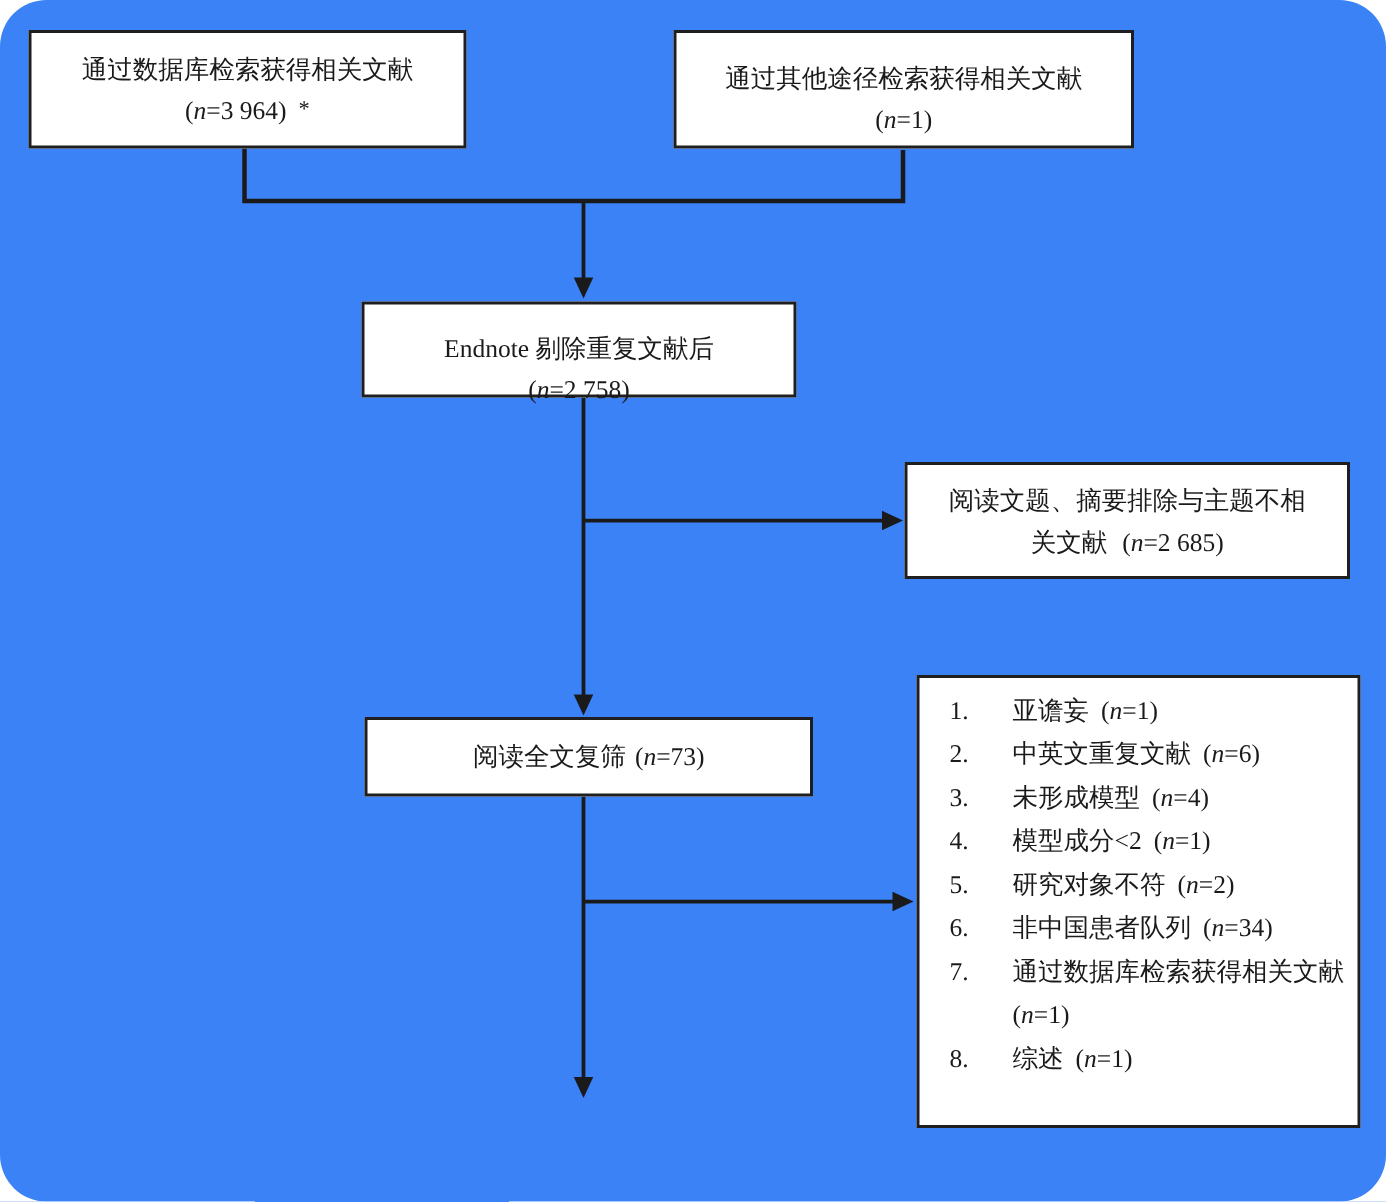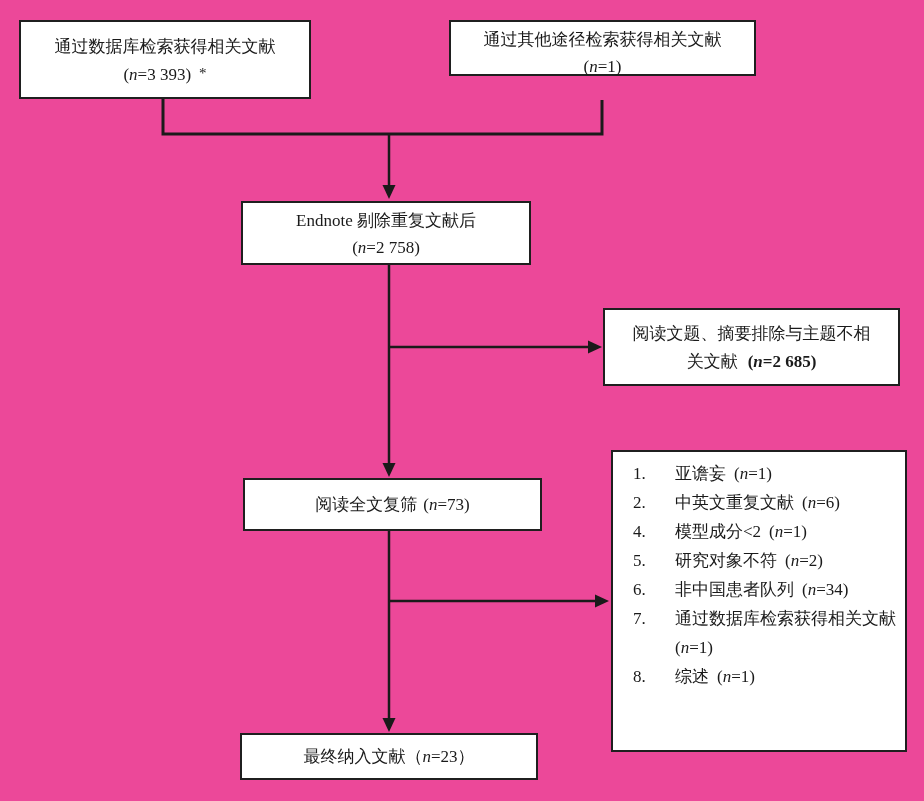--- a/index.html
+++ b/index.html
@@ -1,41 +1,42 @@
 <!DOCTYPE html>
 <html><head>
 <meta charset="utf-8">
 <style>
   html,body{margin:0;padding:0;background:#ffffff;}
   #stage{
     position:relative;
     width:924px;height:801px;
-    background:#ec4899;
+    background:#3b82f6;
     font-family:"Liberation Serif","DejaVu Serif",serif;
     color:#1a1a1a;
     overflow:hidden;
+    border-radius:31px;
   }
   .box{
     position:absolute;
     border:2px solid #1f1f1f;
     background:#ffffff;
     box-sizing:border-box;
     font-size:17px;
     text-align:center;
   }
   .box .ln{display:block;line-height:27px;}
   .cnt i{font-style:italic;font-family:"Liberation Serif","DejaVu Serif",serif;}
   .star{margin-left:8px;font-size:15px;vertical-align:2px;}
   .gap-sm{margin-left:6px;}
-  .gap-md{margin-left:10px;font-weight:bold;}
+  .gap-md{margin-left:10px;}
 
   
   #box-db{left:19px;top:20px;width:292px;height:79px;padding-top:11px;}
-  #box-other{left:449px;top:20px;width:307px;height:56px;padding-top:4px;}
-  #box-endnote{left:241px;top:201px;width:290px;height:64px;padding-top:4px;}
+  #box-other{left:449px;top:20px;width:307px;height:79px;padding-top:17px;}
+  #box-endnote{left:241px;top:201px;width:290px;height:64px;padding-top:16px;}
   #box-titleabs{left:603px;top:308px;width:297px;height:78px;padding-top:10px;}
   #box-titleabs .ln{line-height:28px;}
   #box-fulltext{left:243px;top:478px;width:299px;height:53px;}
   #box-fulltext .ln{line-height:49px;}
   #box-final{left:240px;top:733px;width:298px;height:47px;}
   #box-final .ln{line-height:43px;}
 
   #box-exclusion{
     left:611px;top:450px;width:296px;height:302px;
     text-align:left;padding:7px 6px 0 10px;
@@ -72,21 +73,21 @@
       <polygon points="389,199 382.5,185 395.5,185"></polygon>
       <polygon points="389,477 382.5,463 395.5,463"></polygon>
       <polygon points="602,347 588,340.5 588,353.5"></polygon>
       <polygon points="389,732 382.5,718 395.5,718"></polygon>
       <polygon points="609,601 595,594.5 595,607.5"></polygon>
     </g>
   </svg>
 
   <div class="box" id="box-db">
     <span class="ln">通过数据库检索获得相关文献</span>
-    <span class="ln"><span class="cnt"><span>(</span><i>n</i><span>=3 393)</span></span><span class="star">*</span></span>
+    <span class="ln"><span class="cnt"><span>(</span><i>n</i><span>=3 964)</span></span><span class="star">*</span></span>
   </div>
 
   <div class="box" id="box-other">
     <span class="ln">通过其他途径检索获得相关文献</span>
     <span class="ln"><span class="cnt"><span>(</span><i>n</i><span>=1)</span></span></span>
   </div>
 
   <div class="box" id="box-endnote">
     <span class="ln">Endnote 剔除重复文献后</span>
     <span class="ln"><span class="cnt"><span>(</span><i>n</i><span>=2 758)</span></span></span>
@@ -100,29 +101,27 @@
   <div class="box" id="box-fulltext">
     <span class="ln"><span>阅读全文复筛</span><span class="cnt gap-sm"><span>(</span><i>n</i><span>=73)</span></span></span>
   </div>
 
   <div class="box" id="box-exclusion">
 
     <div class="xitem"><span class="num">1.</span><span>亚谵妄</span><span class="cnt"><span>(</span><i>n</i><span>=1)</span></span></div>
 
     <div class="xitem"><span class="num">2.</span><span>中英文重复文献</span><span class="cnt"><span>(</span><i>n</i><span>=6)</span></span></div>
 
+    <div class="xitem"><span class="num">3.</span><span>未形成模型</span><span class="cnt"><span>(</span><i>n</i><span>=4)</span></span></div>
 
     <div class="xitem"><span class="num">4.</span><span>模型成分&lt;2</span><span class="cnt"><span>(</span><i>n</i><span>=1)</span></span></div>
 
     <div class="xitem"><span class="num">5.</span><span>研究对象不符</span><span class="cnt"><span>(</span><i>n</i><span>=2)</span></span></div>
 
     <div class="xitem"><span class="num">6.</span><span>非中国患者队列</span><span class="cnt"><span>(</span><i>n</i><span>=34)</span></span></div>
 
     <div class="xitem"><span class="num">7.</span><span>通过数据库检索获得相关文献</span><br><span class="cnt cnt2"><span>(</span><i>n</i><span>=1)</span></span></div>
 
     <div class="xitem"><span class="num">8.</span><span>综述</span><span class="cnt"><span>(</span><i>n</i><span>=1)</span></span></div>
   </div>
 
-  <div class="box" id="box-final">
-    <span class="ln"><span>最终纳入文献</span><span class="cnt"><span>（</span><i>n</i><span>=23）</span></span></span>
-  </div>
 
 </div>
 
 </body></html>

